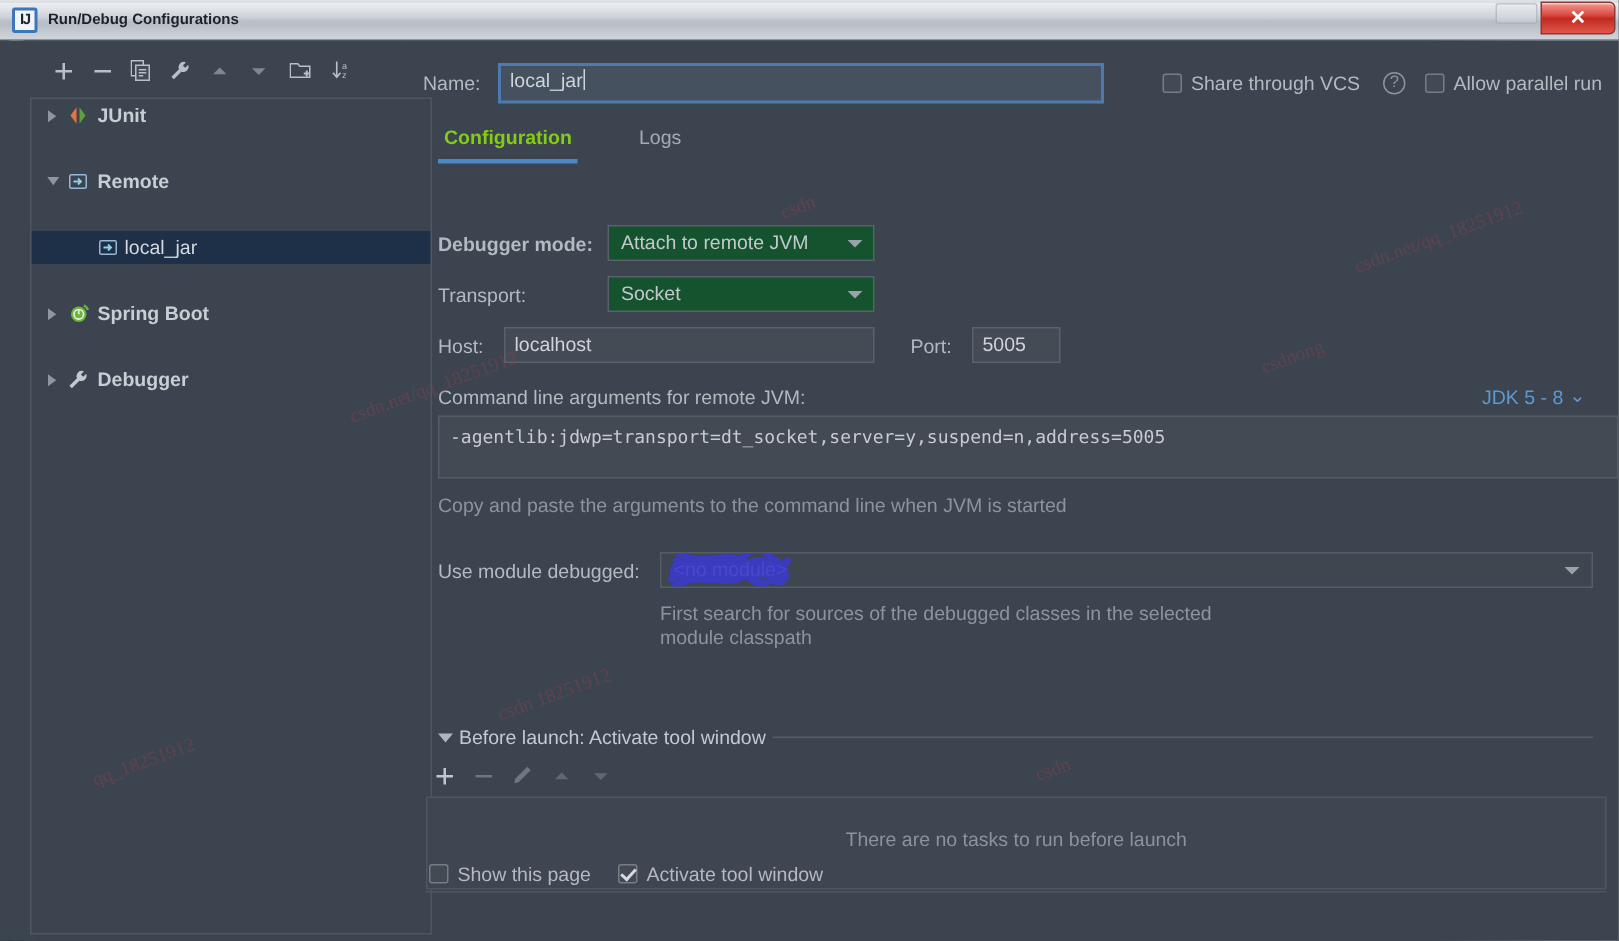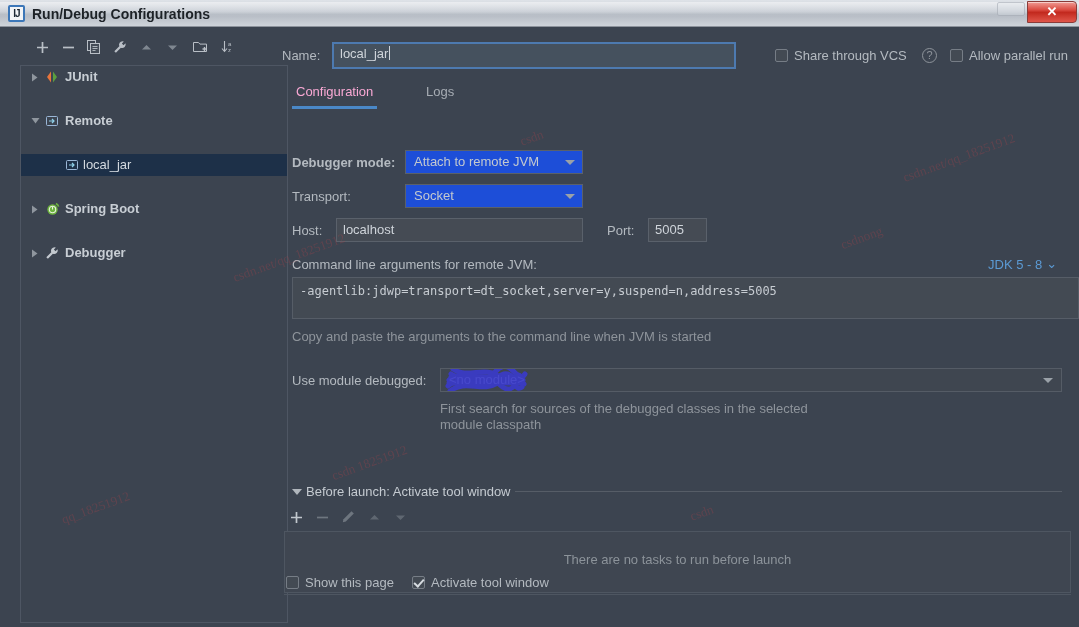--- a/index.html
+++ b/index.html
@@ -78,21 +78,21 @@
     background: linear-gradient(180deg, rgba(255,255,255,.45), rgba(255,255,255,0) 60%);
   }
   .tb-icon {
     position:absolute; left:8px; top:5px; width:17px; height:17px;
     background:#f2f4f6; border:2px solid #3c77b8; border-radius:2px;
     color:#1b2733; font-size:10px; font-weight:bold; line-height:13px;
     text-align:center; letter-spacing:-1px;
   }
   .tb-title {
     position:absolute; left:32px; top:4px; height:20px; line-height:20px;
-    font-size:14px; color:#1d2227; font-weight:600;
+    font-size:10px; color:#1d2227; font-weight:600;
   }
   .tb-close {
     position:absolute; right:2px; top:1px; width:50px; height:22px;
     border:1px solid #8a3b38; border-radius:0 4px 4px 0;
     background: linear-gradient(180deg,#f09b94 0%,#da4a40 40%,#c2291e 52%,#e0564a 100%);
     box-shadow: inset 0 1px 0 rgba(255,255,255,.5);
     color:#fff; font-size:13px; font-weight:bold; text-align:center; line-height:20px;
     cursor:pointer;
   }
   .tb-max-ghost {
@@ -148,21 +148,21 @@
     height:24px; white-space:nowrap; overflow:hidden; cursor:text;
   }
   .field.focused {
     background:#45515e; border:2px solid #4d7ab0; line-height:20px;
   }
   .caret {
     display:inline-block; width:1px; height:14px; background:#cfd4da;
     vertical-align:-2px; margin-left:1px;
   }
   .combo {
-    position:absolute; background:#1d4ed8; border:1px solid #5a616b;
+    position:absolute; background:#14532d; border:1px solid #5a616b;
     color:#c3c9cf; font-size:13px; height:24px; line-height:22px;
     padding:0 24px 0 8px; white-space:nowrap; cursor:pointer;
   }
   .combo .arrow {
     position:absolute; right:7px; top:9px; width:0; height:0;
     border-left:5px solid transparent; border-right:5px solid transparent;
     border-top:5px solid #9aa1a8;
   }
 
   
@@ -179,21 +179,21 @@
     position:absolute; left:19px; top:0; line-height:20px;
     font-size:13px; color:#b4bac0;
   }
 
   
   .tabs { position:absolute; left:22px; top:52px; width:770px; height:30px; }
   .tab {
     position:absolute; top:0; height:28px; line-height:26px;
     font-size:13px; color:#a6acb3; cursor:pointer; padding:0 4px;
   }
-  .tab.active { color:#f9a8d4; }
+  .tab.active { color:#84cc16;font-weight:bold; }
   .tab.active::after {
     content:""; position:absolute; left:0; right:0; bottom:-2px;
     height:3px; background:#4a88c7;
   }
 
   
   .args-box {
     position:absolute; background:#434a53; border:1px solid #565d67;
     color:#c7ccd2; font-family:"DejaVu Sans Mono", monospace;
     font-size:12px; padding:5px 7px; line-height:16px;

